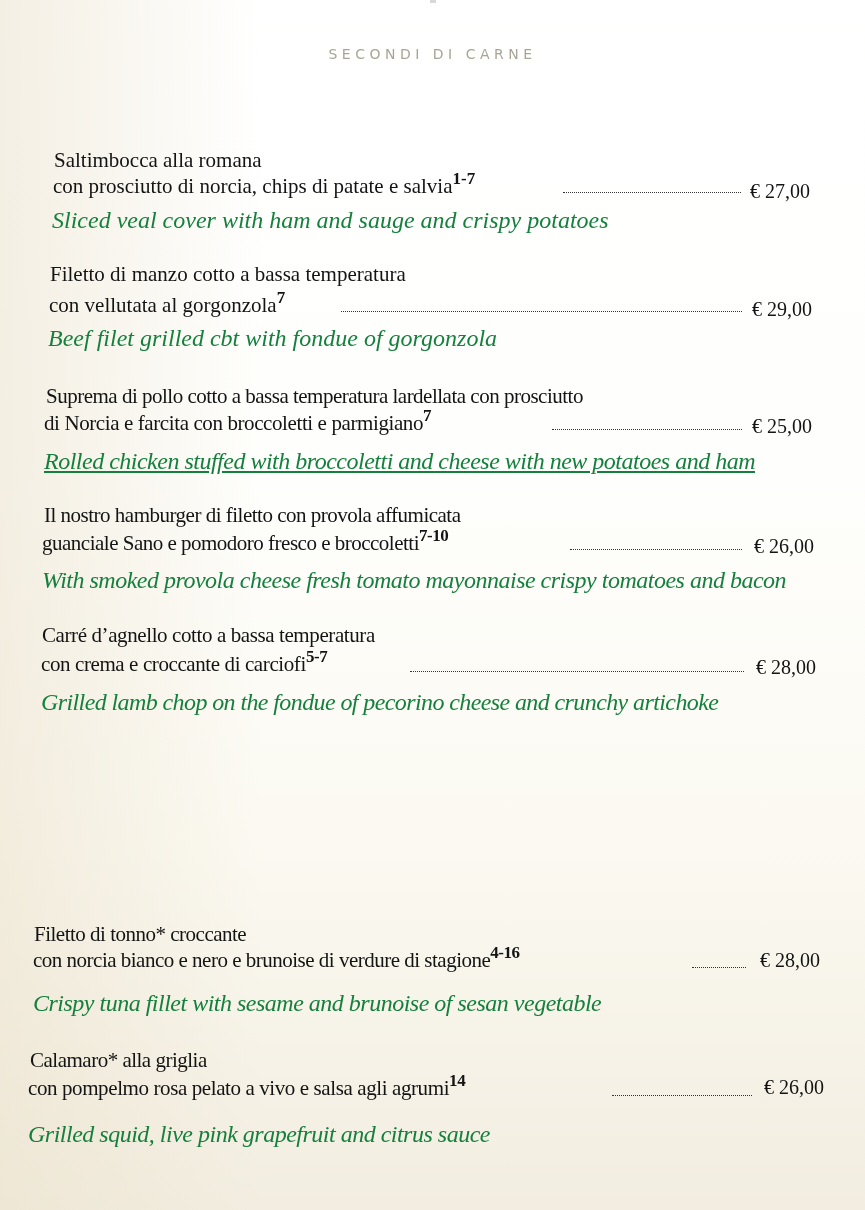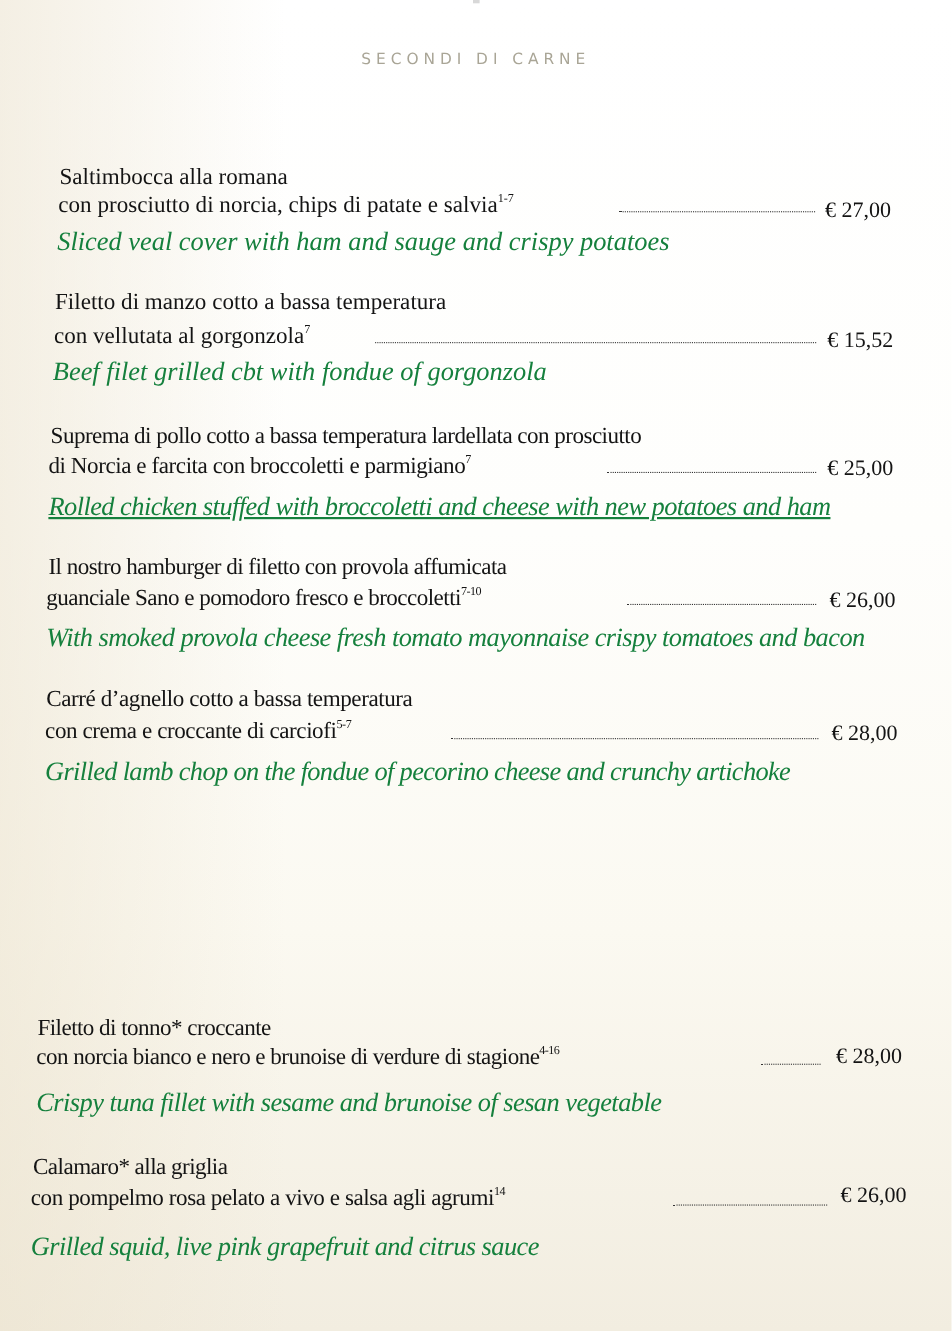--- a/index.html
+++ b/index.html
@@ -34,23 +34,24 @@
     }
 
     .dish { position: absolute; }
     .dish .line {
       position: absolute;
       white-space: nowrap;
       font-size: 21px;
       line-height: 24px;
     }
     .dish .line sup {
-      font-size: 11px;
+      font-size: 17px;
       vertical-align: 9px;
       line-height: 0;
+      font-weight: bold;
     }
     .dish .desc {
       position: absolute;
       white-space: nowrap;
       font-style: italic;
       font-size: 24px;
       line-height: 24px;
       color: #15803d;
     }
     .dish .leader {
@@ -84,21 +85,21 @@
     <div class="line" style="left:53px; top:174px;"><span>con prosciutto di norcia, chips di patate e salvia</span><sup>1-7</sup></div>
     <div class="leader" style="left:563px; width:178px; top:192px;"></div>
     <div class="price" style="left:750px; top:179px;">€ 27,00</div>
     <div class="desc" style="left:52px; top:208px;">Sliced veal cover with ham and sauge and crispy potatoes</div>
   </div>
 
   <div class="dish" style="left:0; top:0;">
     <div class="line" style="left:50px; top:262px;">Filetto di manzo cotto a bassa temperatura</div>
     <div class="line" style="left:49px; top:293px;"><span>con vellutata al gorgonzola</span><sup>7</sup></div>
     <div class="leader" style="left:341px; width:401px; top:311px;"></div>
-    <div class="price" style="left:752px; top:297px;">€ 15,52</div>
+    <div class="price" style="left:752px; top:297px;">€ 29,00</div>
     <div class="desc" style="left:48px; top:326px;">Beef filet grilled cbt with fondue of gorgonzola</div>
   </div>
 
   <div class="dish" style="left:0; top:0;">
     <div class="line" style="left:46px; top:384px; letter-spacing:-0.5px;">Suprema di pollo cotto a bassa temperatura lardellata con prosciutto</div>
     <div class="line" style="left:44px; top:411px; letter-spacing:-0.4px;"><span>di Norcia e farcita con broccoletti e parmigiano</span><sup>7</sup></div>
     <div class="leader" style="left:552px; width:190px; top:429px;"></div>
     <div class="price" style="left:752px; top:414px;text-align:right;">€ 25,00</div>
     <div class="desc" style="left:44px; top:449px; letter-spacing:-0.5px;text-decoration:underline;">Rolled chicken stuffed with broccoletti and cheese with new potatoes and ham</div>
   </div>

